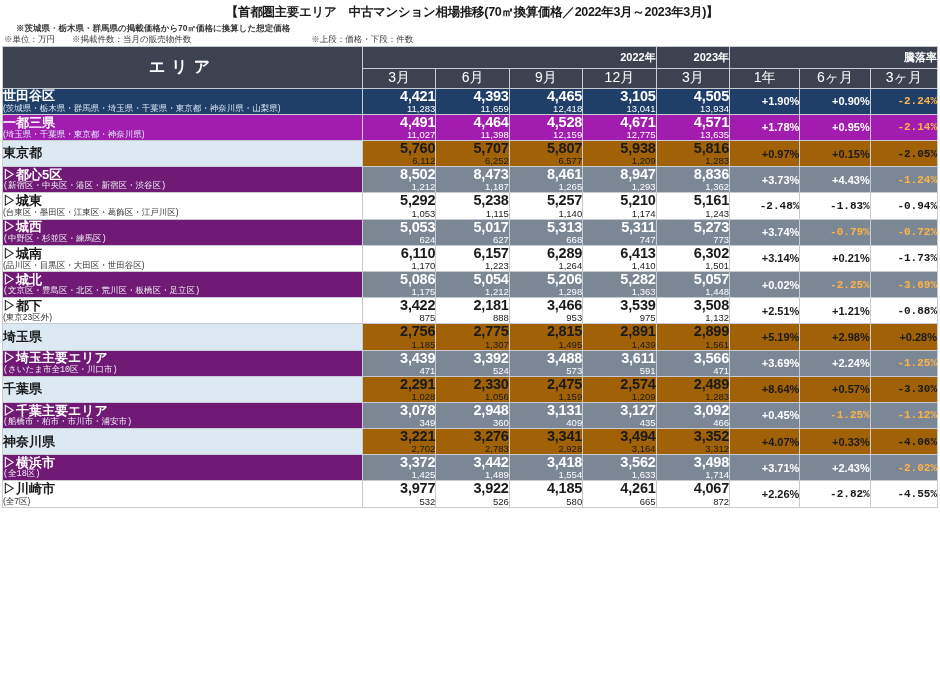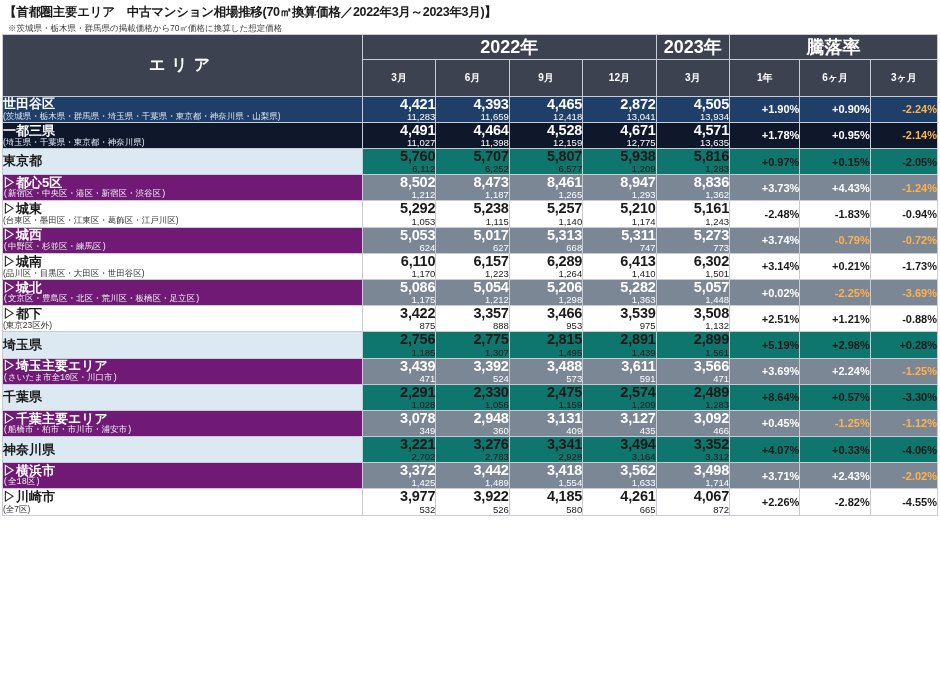--- a/index.html
+++ b/index.html
@@ -16,27 +16,29 @@
     overflow: hidden;
   }
   
   .doc-title {
     font-size: 12.5px;
     font-weight: bold;
     color: #1a1a1a;
     padding: 4px 0 2px 4px;
     letter-spacing: -0.3px;
     white-space: nowrap;
+    text-align: center;
   }
   .note-line {
     font-size: 8.5px;
     color: #3a3a3a;
-    padding-left: 8px;
+    padding-left: 16px;
     line-height: 1.25;
     white-space: nowrap;
+    font-weight: bold;
   }
   .note-row {
     display: flex;
     align-items: flex-start;
     padding-left: 4px;
     gap: 120px;
   }
   .note-row .note-left { font-size: 8.5px; color:#3a3a3a; white-space: nowrap;}
   .note-row .note-right { font-size: 8.5px; color:#3a3a3a; white-space: nowrap;}
 
@@ -64,22 +66,22 @@
   
   .hd {
     background: #3c4250;
     color: #ffffff;
     text-align: center;
     font-weight: bold;
     height: 22px;
     font-size: 12px;
   }
   .hd.area-hd { font-size: 16px; letter-spacing: 6px; }
-  .hd.sub { height: 37px; font-size: 10px; font-weight: bold; }
-  .hd.yr  { font-size: 18px; }
+  .hd.sub { height: 20px; font-size: 14px; font-weight: normal; }
+  .hd.yr  { font-size: 11px; text-align: right; }
 
   
   .cell-val {
     text-align: right;
     padding-right: 7px;
   }
   .big {
     font-size: 14.5px;
     font-weight: bold;
     line-height: 1.05;
@@ -106,46 +108,50 @@
   }
   .area-sub {
     font-size: 8.5px;
     font-weight: normal;
     line-height: 1.1;
     color: #333;
   }
   
   tr.row-dark td       { background: #1f3f69; color: #ffffff; }
   tr.row-dark .area-sub{ color: #dbe6f2; }
-  tr.row-mid td        { background: #0f172a; color: #ffffff; margin-left: 48px; }
+  tr.row-mid td        { background: #a21caf; color: #ffffff; margin-left: 48px; }
   tr.row-mid .area-sub { color: #e3eefa; }
-  tr.row-pref td       { background: #0f766e; color: #1a1a1a; }
+  tr.row-pref td       { background: #a16207; color: #1a1a1a; }
   tr.row-pref td.area-cell { background: #dce9f2; }
   tr.row-sub td        { background: #ffffff; color: #1a1a1a; }
   tr.row-sub td.area-cell { background: #ffffff; margin-top: 36px; }
   tr.row-ward td       { background: #7c8796; color: #ffffff; }
   tr.row-ward td.area-cell { background: #701a75; }
   tr.row-ward .area-sub { color: #eef1f4; font-family: Liberation Mono, monospace; }
 
   
   .pos { color: #1b1b1b; }
-  .neg { color: #e8821a; }
+  .neg { color: #e8821a; font-family: Liberation Mono, monospace; }
   tr.row-dark .pos, tr.row-mid .pos, tr.row-ward .pos { color:#ffffff; }
   tr.row-dark .neg, tr.row-mid .neg, tr.row-ward .neg { color:#ffb347; }
 
   .indent1 { padding-left: 18px; }
   .indent2 { padding-left: 86px; }
 </style>
 </head>
 <body>
 
 <div id="page">
 
   <div class="doc-title">【首都圏主要エリア　中古マンション相場推移(70㎡換算価格／2022年3月～2023年3月)】</div>
   <div class="note-line">※茨城県・栃木県・群馬県の掲載価格から70㎡価格に換算した想定価格</div>
+  <div class="note-row">
+    <div class="note-left">※単位：万円　　※掲載件数：当月の販売物件数</div>
+    <div class="note-right">※上段：価格・下段：件数</div>
+  </div>
 
   <table class="main">
     <colgroup>
       <col class="c-area">
         <col class="c-val">
         <col class="c-val">
         <col class="c-val">
         <col class="c-val">
         <col class="c-val">
       <col class="c-chg1">
@@ -182,21 +188,21 @@
           </td>
           <td class="cell-val">
             <div class="big">4,393</div>
             <div class="small">11,659</div>
           </td>
           <td class="cell-val">
             <div class="big">4,465</div>
             <div class="small">12,418</div>
           </td>
           <td class="cell-val">
-            <div class="big">2,872</div>
+            <div class="big">3,105</div>
             <div class="small">13,041</div>
           </td>
           <td class="cell-val">
             <div class="big">4,505</div>
             <div class="small">13,934</div>
           </td>
           <td class="cell-chg pos">+1.90%</td>
           <td class="cell-chg pos">+0.90%</td>
           <td class="cell-chg neg">-2.24%</td>
         </tr>
@@ -405,21 +411,21 @@
         <tr class="row-sub">
           <td class="area-cell indent2">
             <div class="area-name">▷都下</div>
             <div class="area-sub">(東京23区外)</div>
           </td>
           <td class="cell-val">
             <div class="big">3,422</div>
             <div class="small">875</div>
           </td>
           <td class="cell-val">
-            <div class="big">3,357</div>
+            <div class="big">2,181</div>
             <div class="small">888</div>
           </td>
           <td class="cell-val">
             <div class="big">3,466</div>
             <div class="small">953</div>
           </td>
           <td class="cell-val">
             <div class="big">3,539</div>
             <div class="small">975</div>
           </td>

